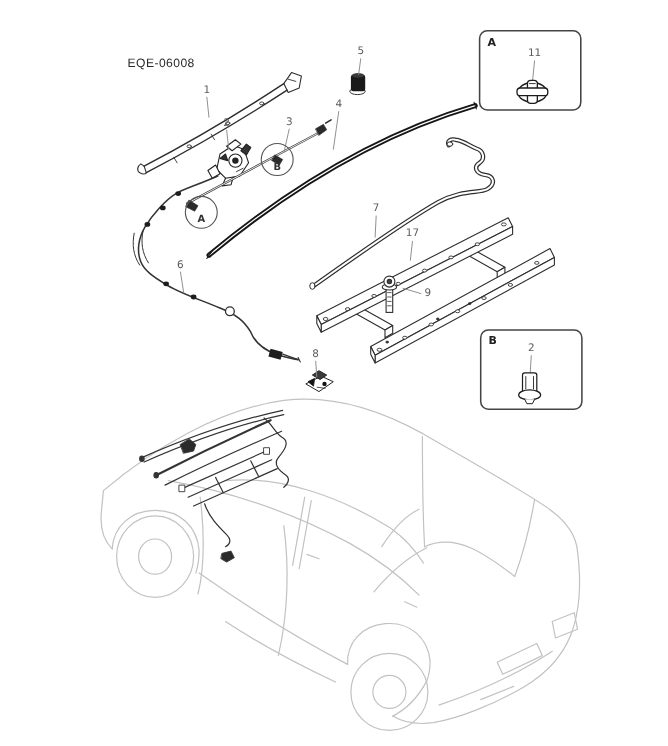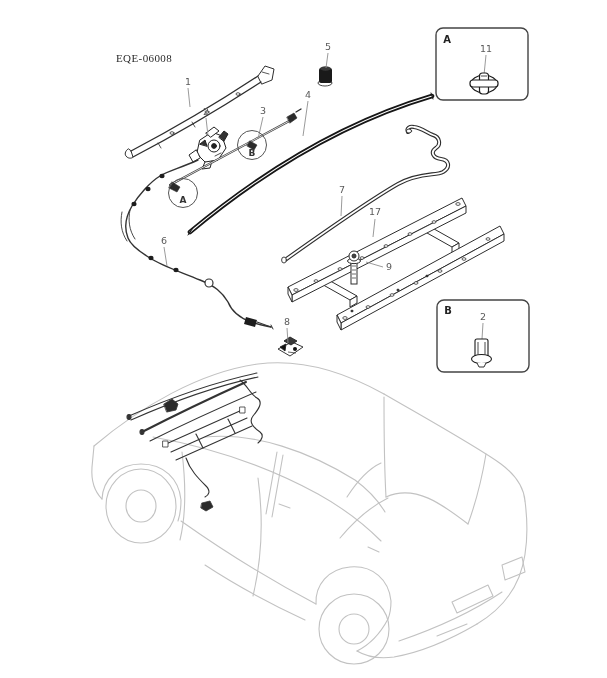--- a/index.html
+++ b/index.html
@@ -3,21 +3,21 @@
 <meta charset="utf-8">
 <style>
   html,body{margin:0;padding:0;background:#ffffff;}
   .stage{
     position:relative;width:607px;height:678px;background:#ffffff;overflow:hidden;
     font-family:"Liberation Sans","DejaVu Sans",sans-serif;
   }
   .stage svg{position:absolute;left:0;top:0;}
   .diagram-code{
     position:absolute;left:116px;top:52px;font-size:11px;color:#2b2b2b;
-    letter-spacing:.4px;font-family:Liberation Serif, serif;
+    letter-spacing:.4px;font-family:Liberation Sans, sans-serif;
   }
   .callout{
     position:absolute;transform:translate(-50%,-50%);
     font-size:9.5px;color:#5a5a5a;font-family:"DejaVu Sans",sans-serif;line-height:1;
   }
   .marker-letter{
     position:absolute;transform:translate(-50%,-50%);
     font-size:9px;color:#333;font-family:"DejaVu Sans",sans-serif;line-height:1;font-weight:bold;
   }
   .box-letter{

